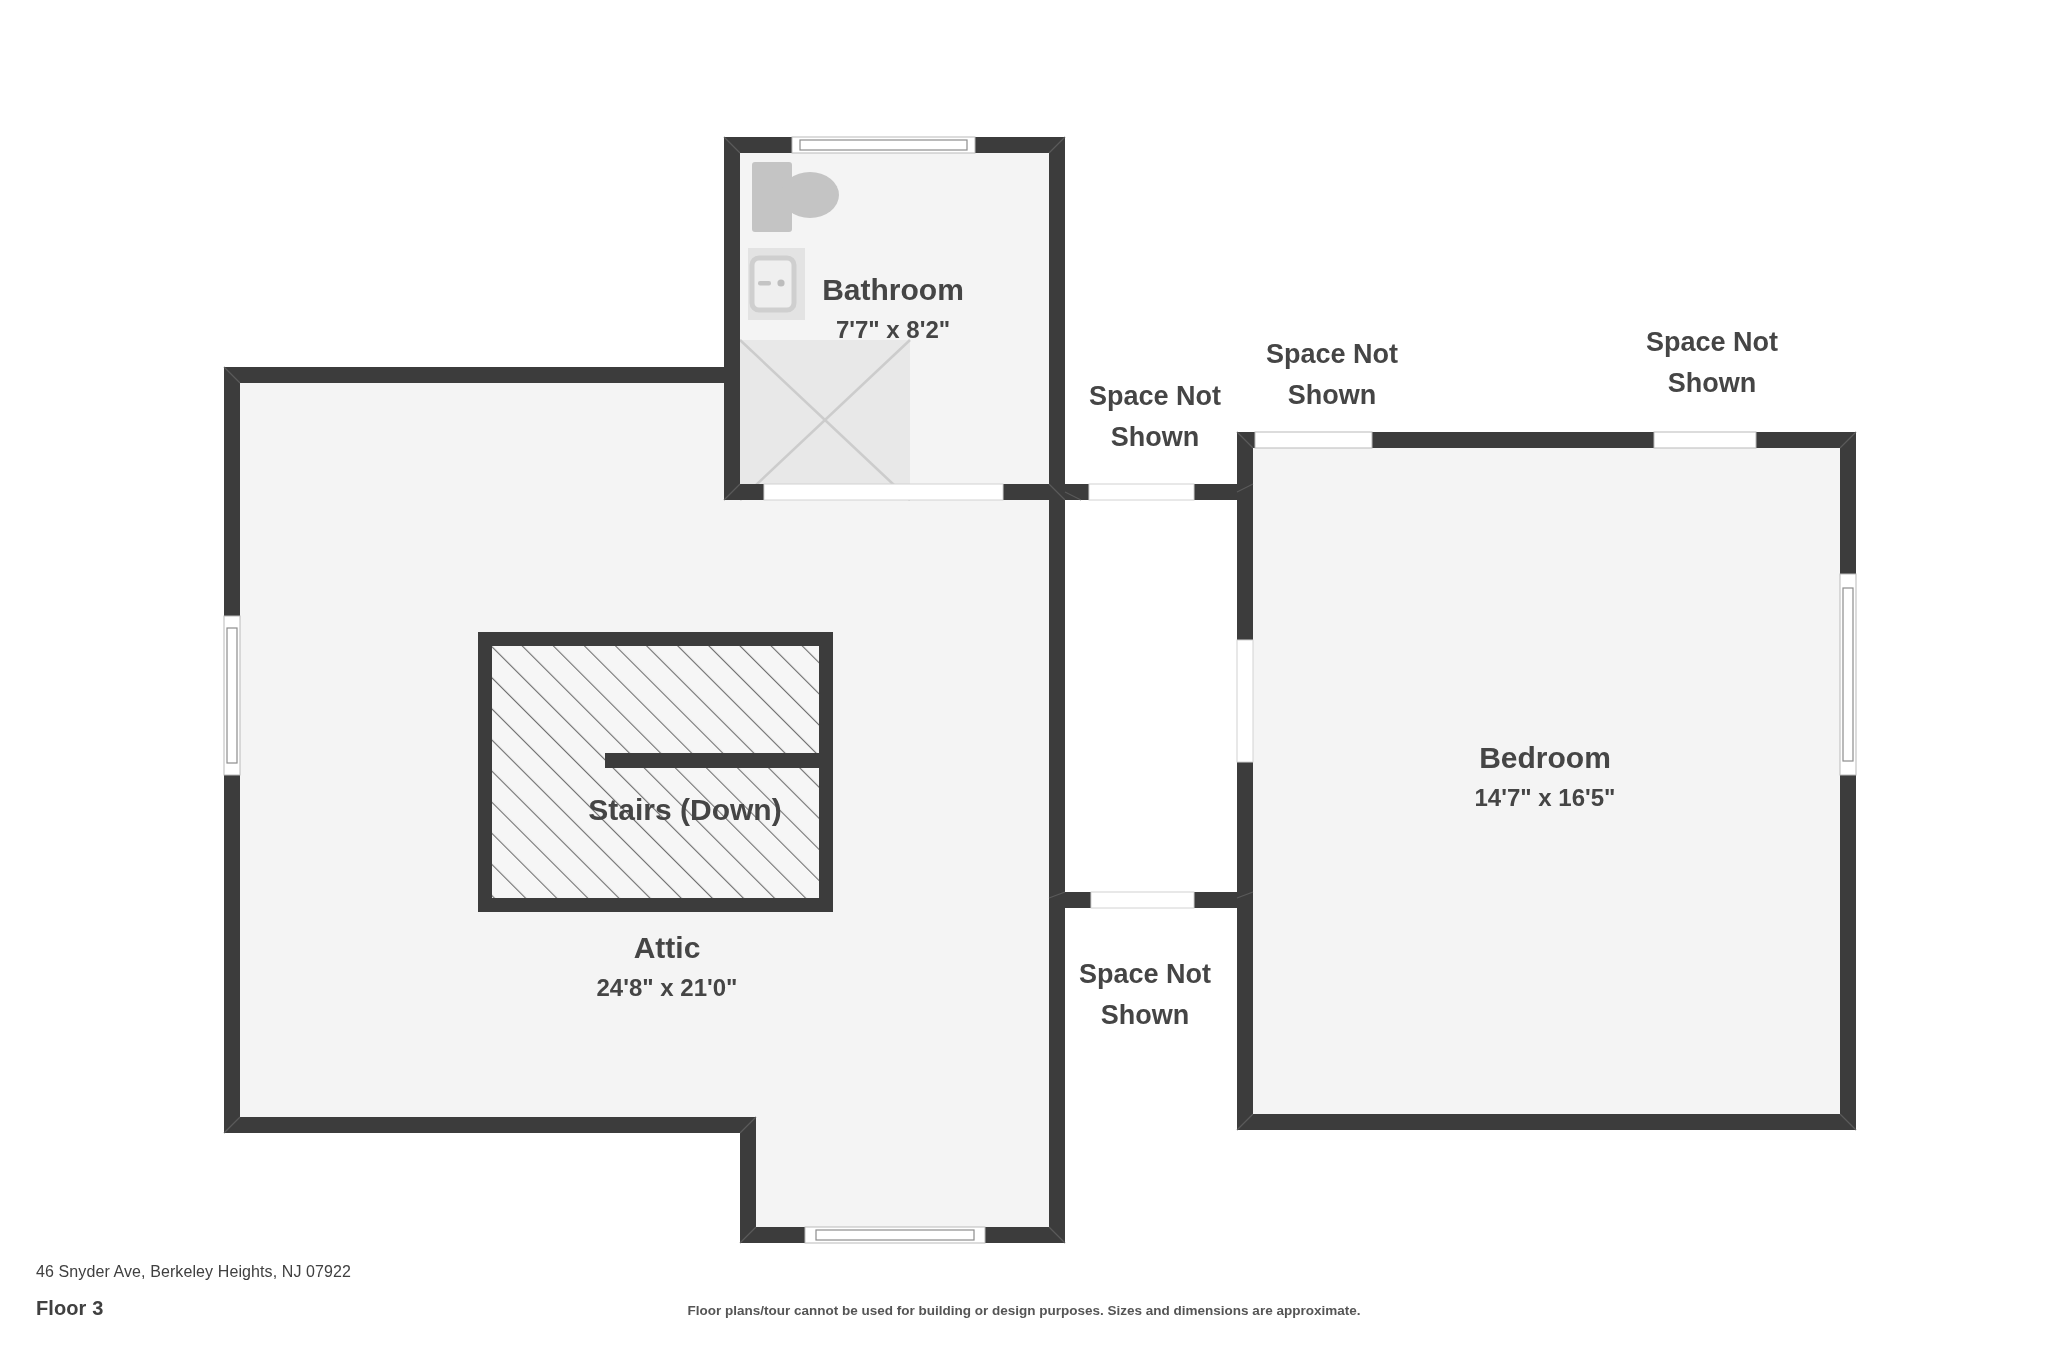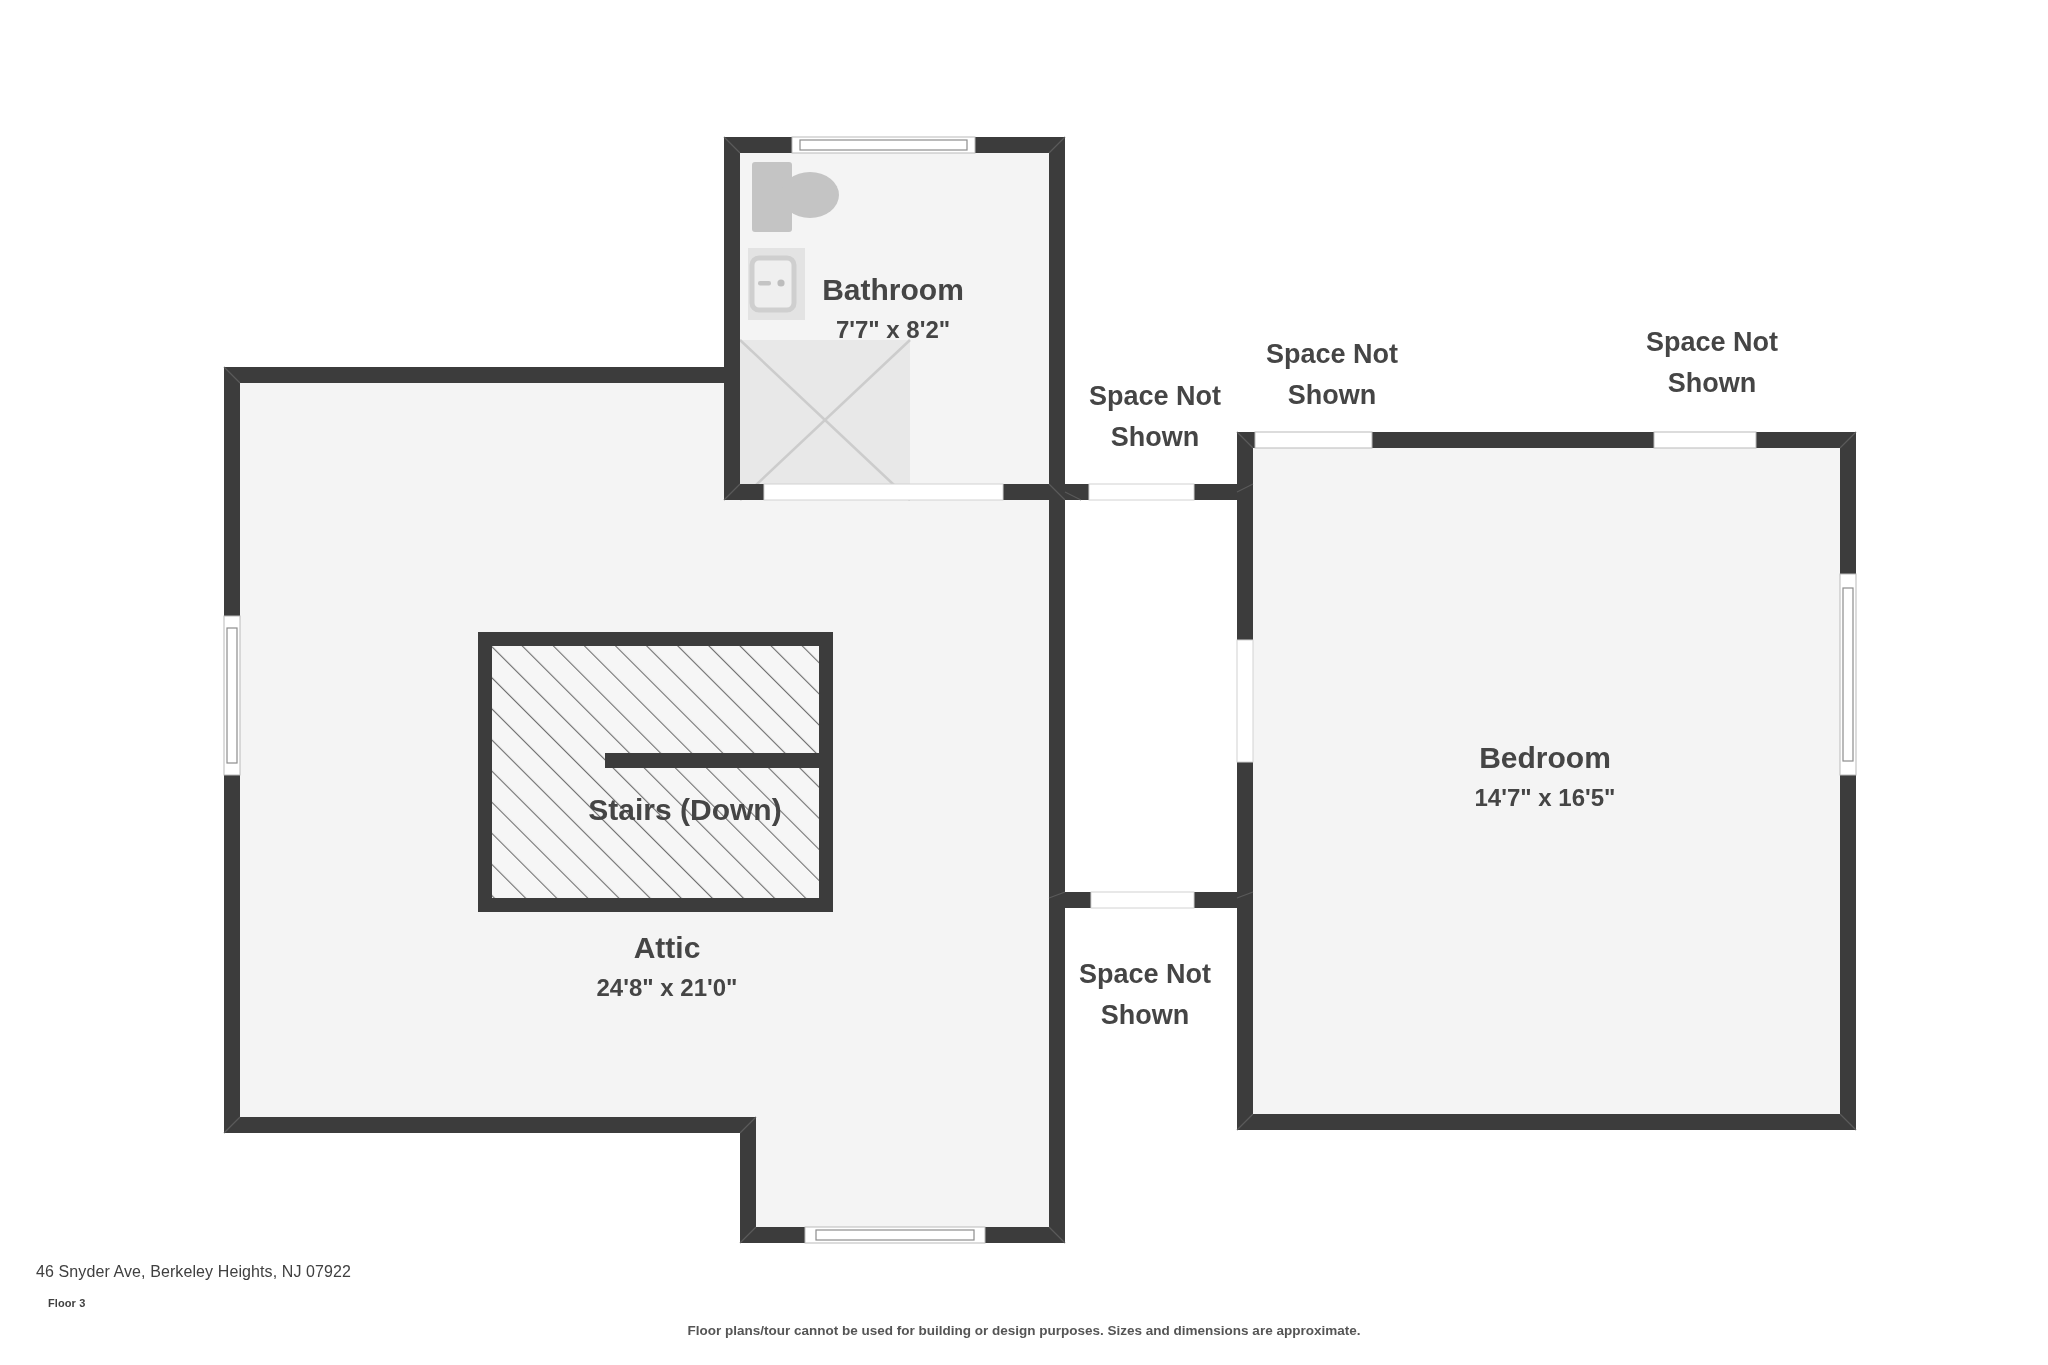--- a/index.html
+++ b/index.html
@@ -68,37 +68,36 @@
     font-family: "Liberation Sans", sans-serif;
   }
   .addr-line {
     font-size: 16px;
     font-weight: normal;
     color: #404040;
     margin: 0 0 16px 0;
     letter-spacing: 0.1px;
   }
   .floor-line {
-    font-size: 11px;
+    font-size: 20px;
     font-weight: bold;
     color: #404040;
-    margin: 12px;
+    margin: 0;
     letter-spacing: 0.1px;
   }
   .disclaimer {
     position: absolute;
     left: 0;
     top: 58px;
     width: 2048px;
     text-align: center;
     font-family: "Liberation Sans", sans-serif;
     font-size: 13.5px;
     font-weight: bold;
     color: #555555;
-    margin-top: 20px;
   }
 </style>
 </head>
 <body>
 
 <div id="floorplan-root">
   <svg class="plan" viewBox="0 0 2048 1365" xmlns="http://www.w3.org/2000/svg">
     <defs>
       <pattern id="stairHatch" width="22" height="22" patternUnits="userSpaceOnUse" patternTransform="rotate(-45)">
         <rect width="22" height="22" fill="#f6f6f6"></rect>

